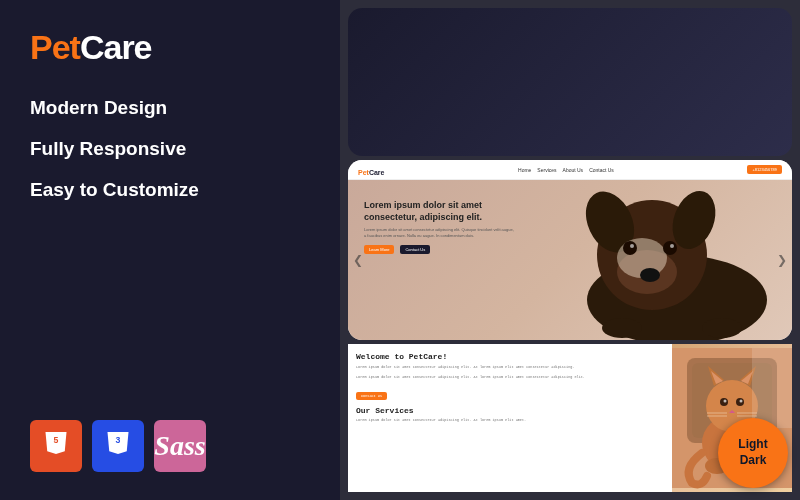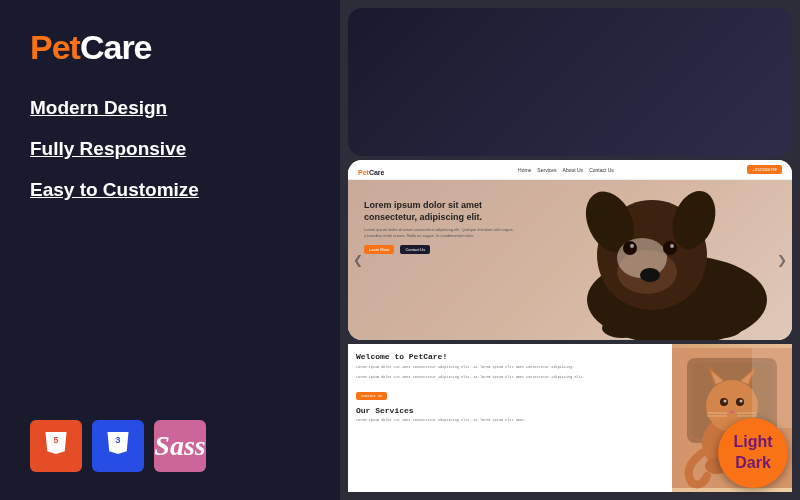--- a/index.html
+++ b/index.html
@@ -40,21 +40,20 @@
     .features-list {
       list-style: none;
       margin-bottom: 30px;
     }
     .features-list li {
       font-size: 19px;
       font-weight: 700;
       color: white;
       margin-bottom: 18px;
       line-height: 1.2;
-      text-decoration: underline;
     }
 
     .tech-icons {
       display: flex;
       gap: 10px;
       align-items: center;
       margin-top: auto;
     }
 
     .tech-badge {
@@ -308,22 +307,22 @@
       background: #f97316;
       display: flex;
       align-items: center;
       justify-content: center;
       flex-direction: column;
       z-index: 10;
       box-shadow: 0 2px 8px rgba(0,0,0,0.4);
     }
 
     .theme-badge-text {
-      color: #701a75;
-      font-size: 16px;
+      color: #0f172a;
+      font-size: 12px;
       font-weight: 700;
       text-align: center;
       line-height: 1.3;
     }
 
     
     .tech-icon-svg {
       width: 28px;
       height: 28px;
     }

